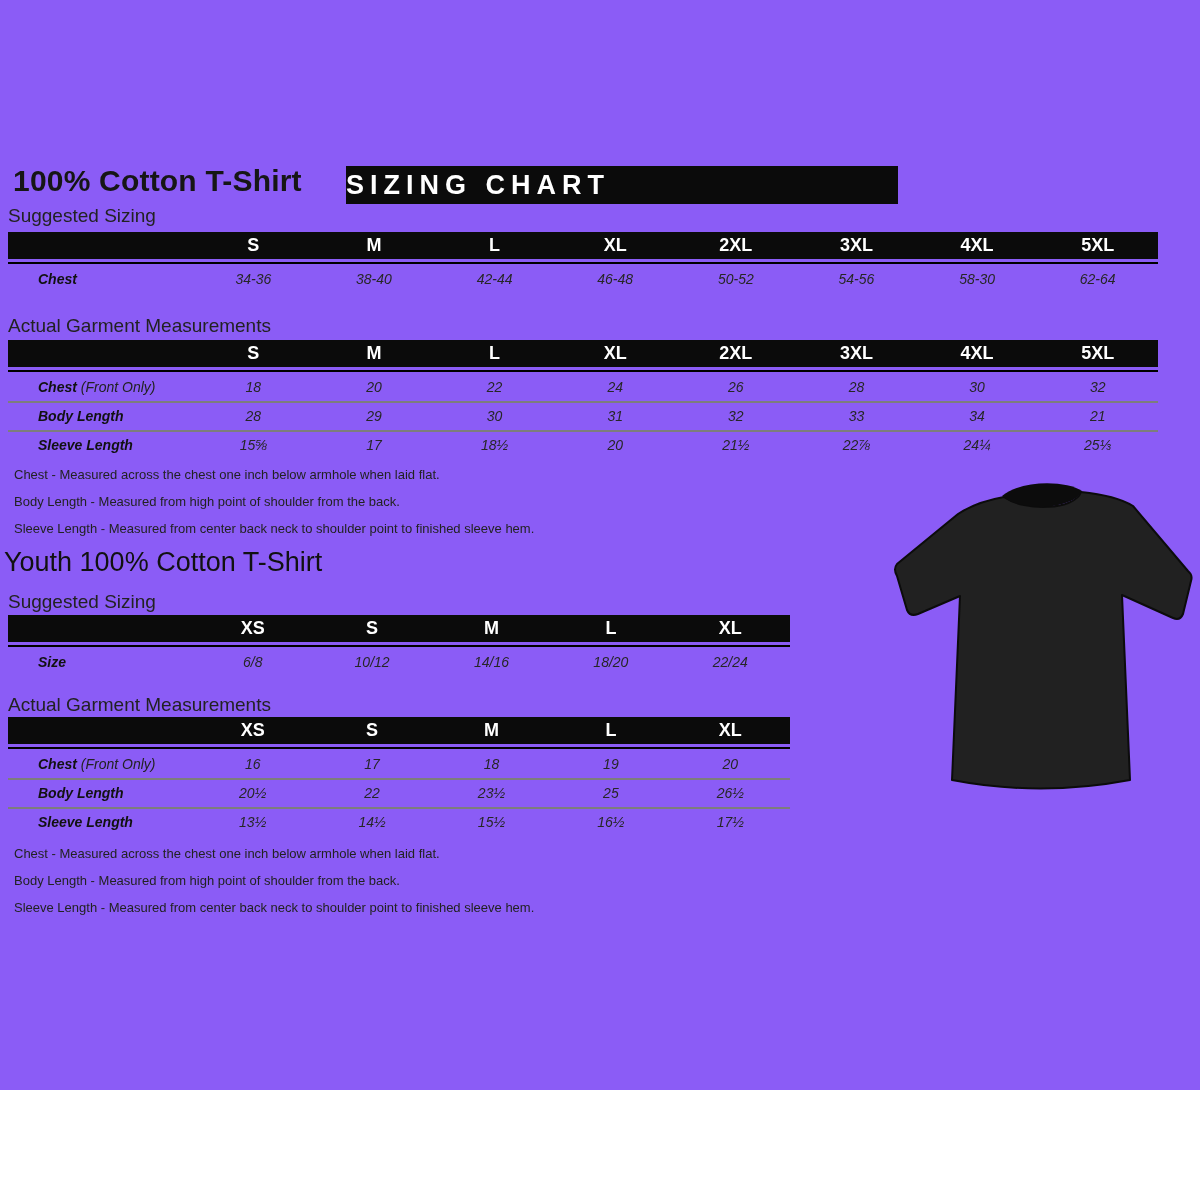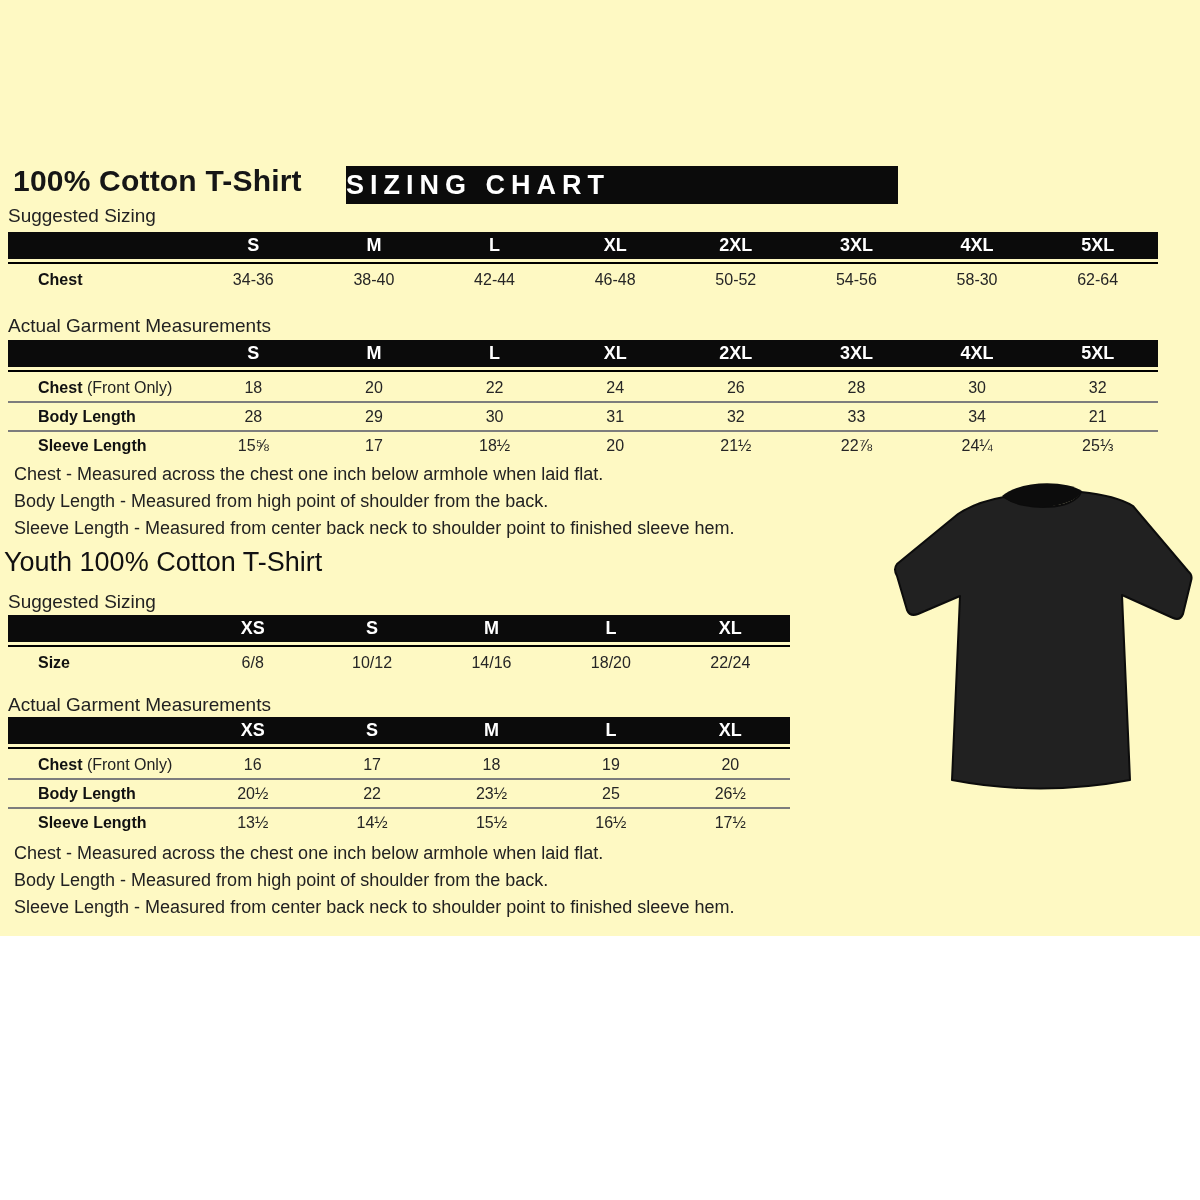--- a/index.html
+++ b/index.html
@@ -1,38 +1,38 @@
 <!DOCTYPE html>
 <html><head>
 <meta charset="utf-8">
 <style>
   html,body{margin:0;padding:0;background:#fff;}
-  .page{position:relative;width:1200px;height:936px;background:#fef9c3;overflow:hidden;
+  .page{position:relative;width:1200px;height:1090px;background:#8b5cf6;overflow:hidden;
         font-family:"Liberation Sans", sans-serif;color:#1a1a1a;}
   .abs{position:absolute;}
 
   .page-title{left:13px;top:164px;font-size:30px;font-weight:600;letter-spacing:.2px;color:#161616;}
   .banner{left:346px;top:166px;width:552px;height:38px;background:#0b0b0b;
           display:flex;align-items:center;justify-content:flex-start;}
   .banner span{color:#ffffff;font-size:27px;font-weight:800;letter-spacing:6px;}
 
   .sec-heading{font-size:19px;color:#222;}
 
   .tbl{display:grid;}
   .cols8{grid-template-columns:185px repeat(8,1fr);}
   .cols5{grid-template-columns:185px repeat(5,1fr);}
   .th{background:#0b0b0b;color:#fff;font-weight:bold;font-size:18px;
       height:27px;line-height:27px;text-align:center;}
   .hline{grid-column:1/-1;height:2px;background:#000;margin-top:3px;margin-bottom:2px;}
   .sep{grid-column:1/-1;height:2px;background:#7d7d7d;}
-  .cell{font-size:16px;color:#262626;height:27px;line-height:27px;text-align:center;}
+  .cell{font-size:14px;color:#262626;height:27px;line-height:27px;text-align:center;font-style:italic;}
   .rowlbl{text-align:left;padding-left:30px;font-weight:bold;color:#111;}
   .rowlbl .note{font-weight:normal;color:#222;}
 
-  .notes{font-size:18px;line-height:27px;color:#222;}
+  .notes{font-size:13px;line-height:27px;color:#222;}
   .notes div{white-space:nowrap;}
 
   .youth-title{left:4px;top:547px;font-size:27px;font-weight:400;color:#111;}
 
   .tee{left:890px;top:483px;}
 </style>
 </head>
 <body>
 
 <div class="page">

